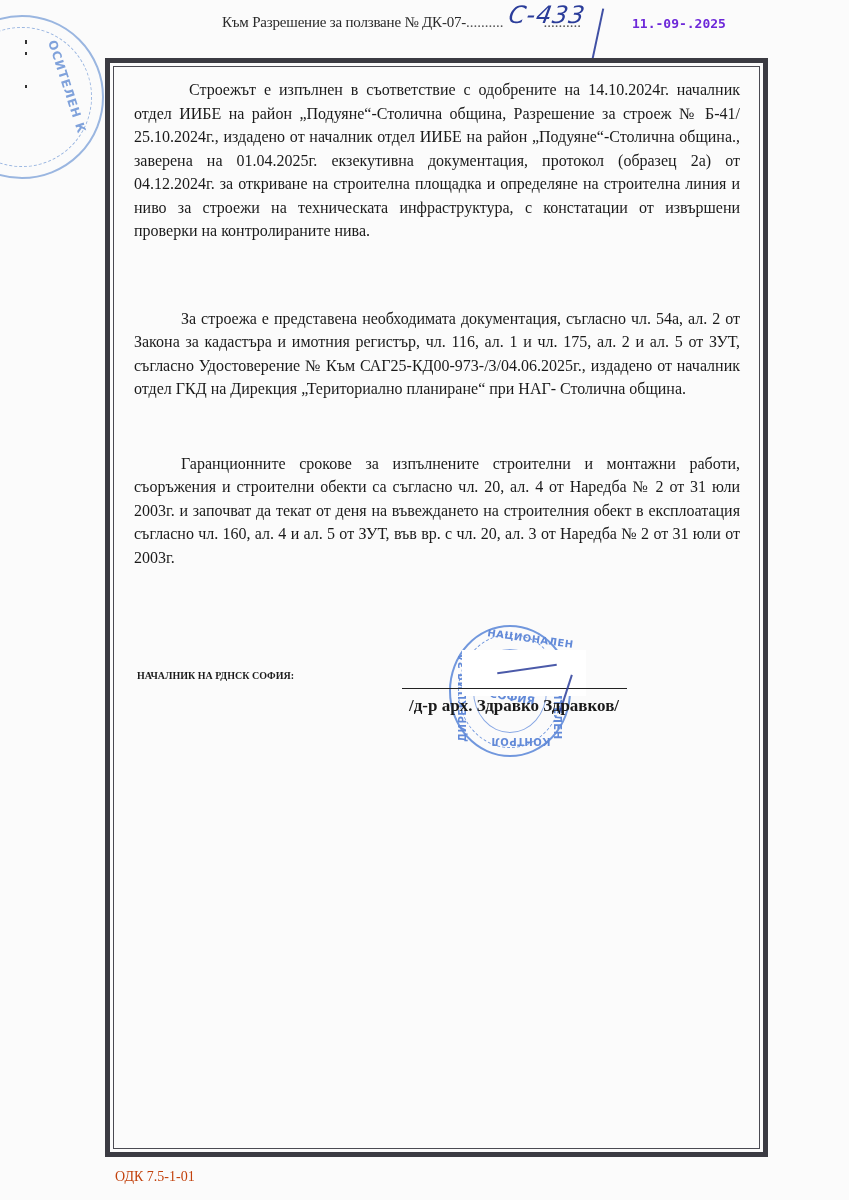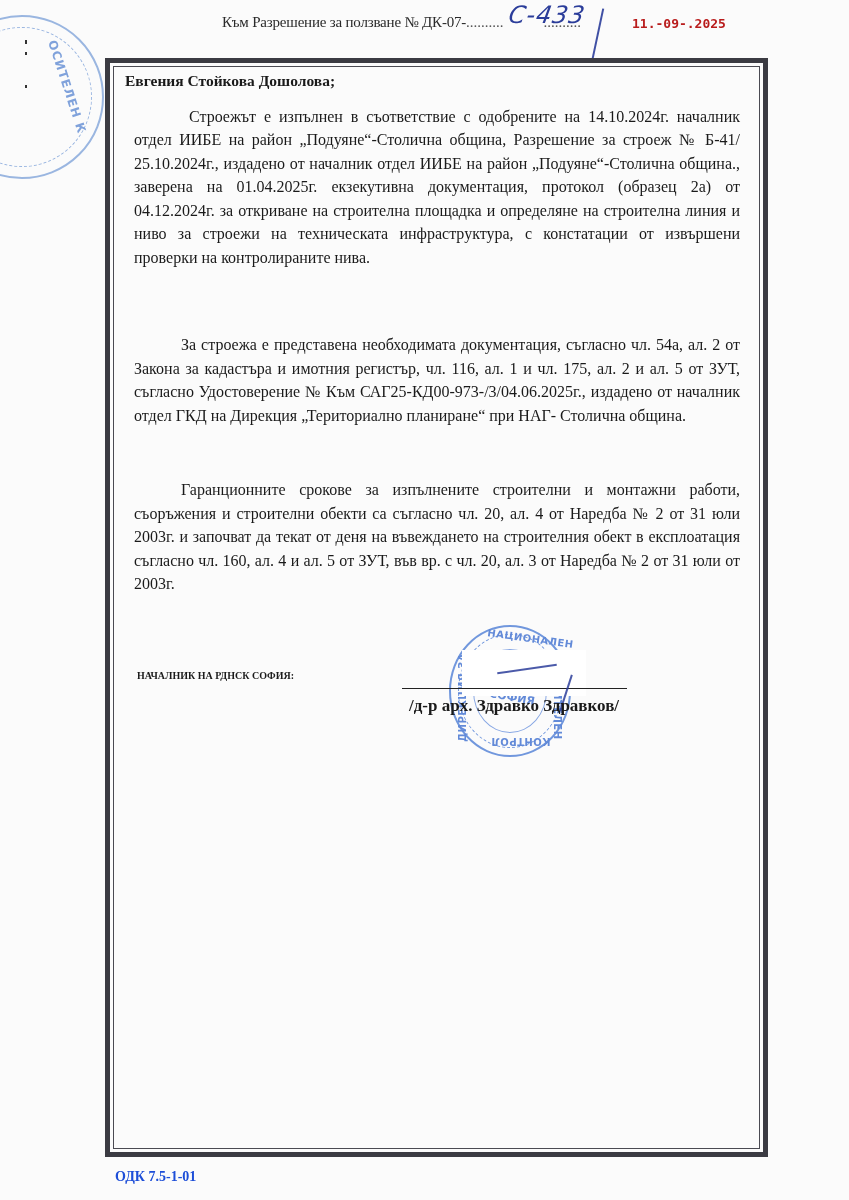--- a/index.html
+++ b/index.html
@@ -49,21 +49,21 @@
       transform: rotate(12deg);
       opacity: 0.9;
     }
     .date-stamp {
       position: absolute;
       top: 16px;
       left: 632px;
       font-family: "DejaVu Sans Mono", monospace;
       font-size: 13px;
       font-weight: bold;
-      color: #b91c1c;
+      color: #6d28d9;
       letter-spacing: 0px;
     }
     .left-marks {
       position: absolute;
       left: 25px;
       top: 40px;
       width: 6px;
     }
     .left-marks span {
       display: block;
@@ -277,23 +277,23 @@
       width: 2px;
       height: 38px;
       background: #2b3d9a;
       transform: rotate(18deg);
       opacity: 0.85;
     }
     .footer-code {
       position: absolute;
       left: 115px;
       top: 1169px;
-      font-weight: bold;
+      font-weight: normal;
       font-size: 14px;
-      color: #1d4ed8;
+      color: #c2410c;
     }
   </style>
 </head>
 <body>
 
 <div class="left-stamp"></div>
 <div class="left-stamp-text">ОСИТЕЛЕН К</div>
 <div class="left-marks">
   <span style="height:4px"></span>
   <span style="height:3px; margin-bottom:30px"></span>
@@ -304,21 +304,20 @@
   <span>Към Разрешение за ползване № ДК-07-</span><span class="dots">..</span><span style="display:inline-block;width:70px" class="dots">........</span><span class="dots" style="display:inline-block;width:44px">..........</span>
 </div>
 <div class="hw-number">С-433</div>
 <div class="hw-slash"></div>
 <div class="date-stamp">11.-09-.2025</div>
 
 <div class="frame">
   <div class="frame-inner"></div>
 
   <div class="content">
-    <p class="addressee">Евгения Стойкова Дошолова;</p>
     <p class="para first">Строежът е изпълнен в съответствие с одобрените на 14.10.2024г. началник отдел ИИБЕ на район „Подуяне“-Столична община, Разрешение за строеж № Б-41/ 25.10.2024г., издадено от началник отдел ИИБЕ на район „Подуяне“-Столична община., заверена на 01.04.2025г. екзекутивна документация, протокол (образец 2а) от 04.12.2024г. за откриване на строителна площадка и определяне на строителна линия и ниво за строежи на техническата инфраструктура, с констатации от извършени проверки на контролираните нива.</p>
     <div class="gap-large"></div>
     <p class="para">За строежа е представена необходимата документация, съгласно чл. 54а, ал. 2 от Закона за кадастъра и имотния регистър, чл. 116, ал. 1 и чл. 175, ал. 2 и ал. 5 от ЗУТ, съгласно Удостоверение № Към САГ25-КД00-973-/3/04.06.2025г., издадено от началник отдел ГКД на Дирекция „Териториално планиране“ при НАГ- Столична община.</p>
     <div class="gap-medium"></div>
     <p class="para">Гаранционните срокове за изпълнените строителни и монтажни работи, съоръжения и строителни обекти са съгласно чл. 20, ал. 4 от Наредба № 2 от 31 юли 2003г. и започват да текат от деня на въвеждането на строителния обект в експлоатация съгласно чл. 160, ал. 4 и ал. 5 от ЗУТ, във вр. с чл. 20, ал. 3 от Наредба № 2 от 31 юли от 2003г.</p>
     <div class="gap-small"></div>
   </div>
 
   <div class="signature-block">
     <div class="round-stamp">

